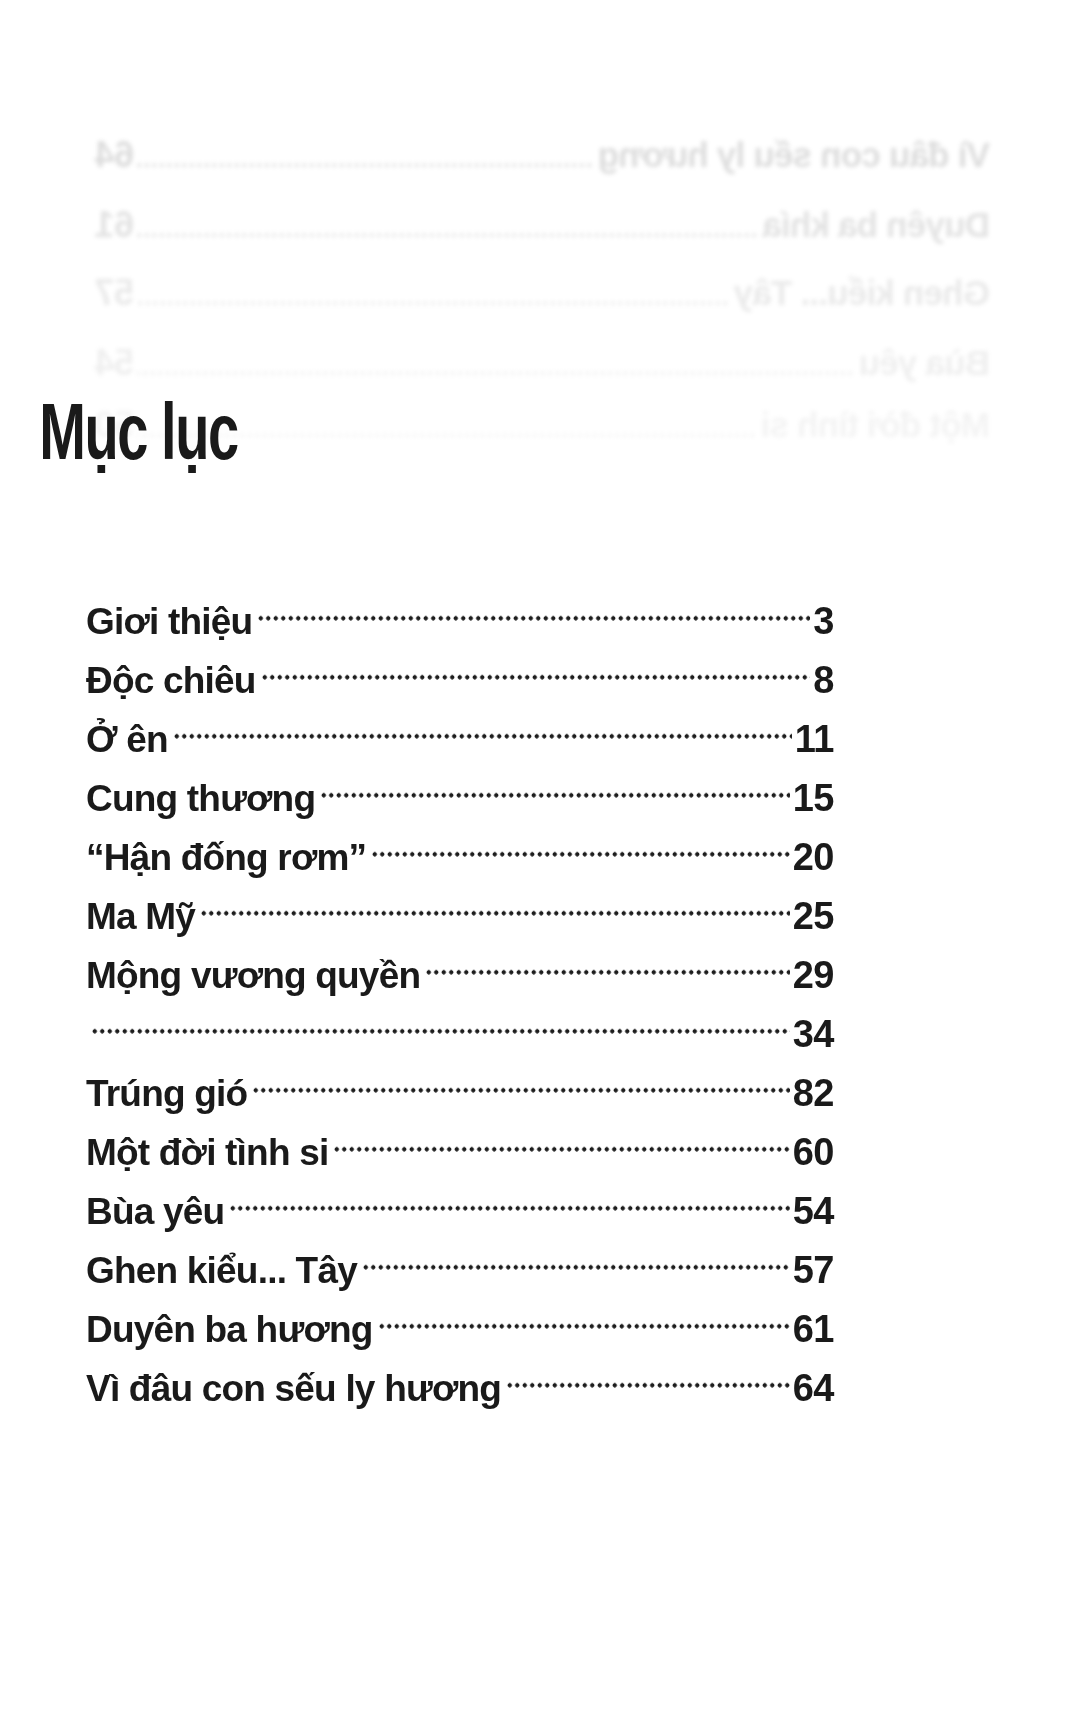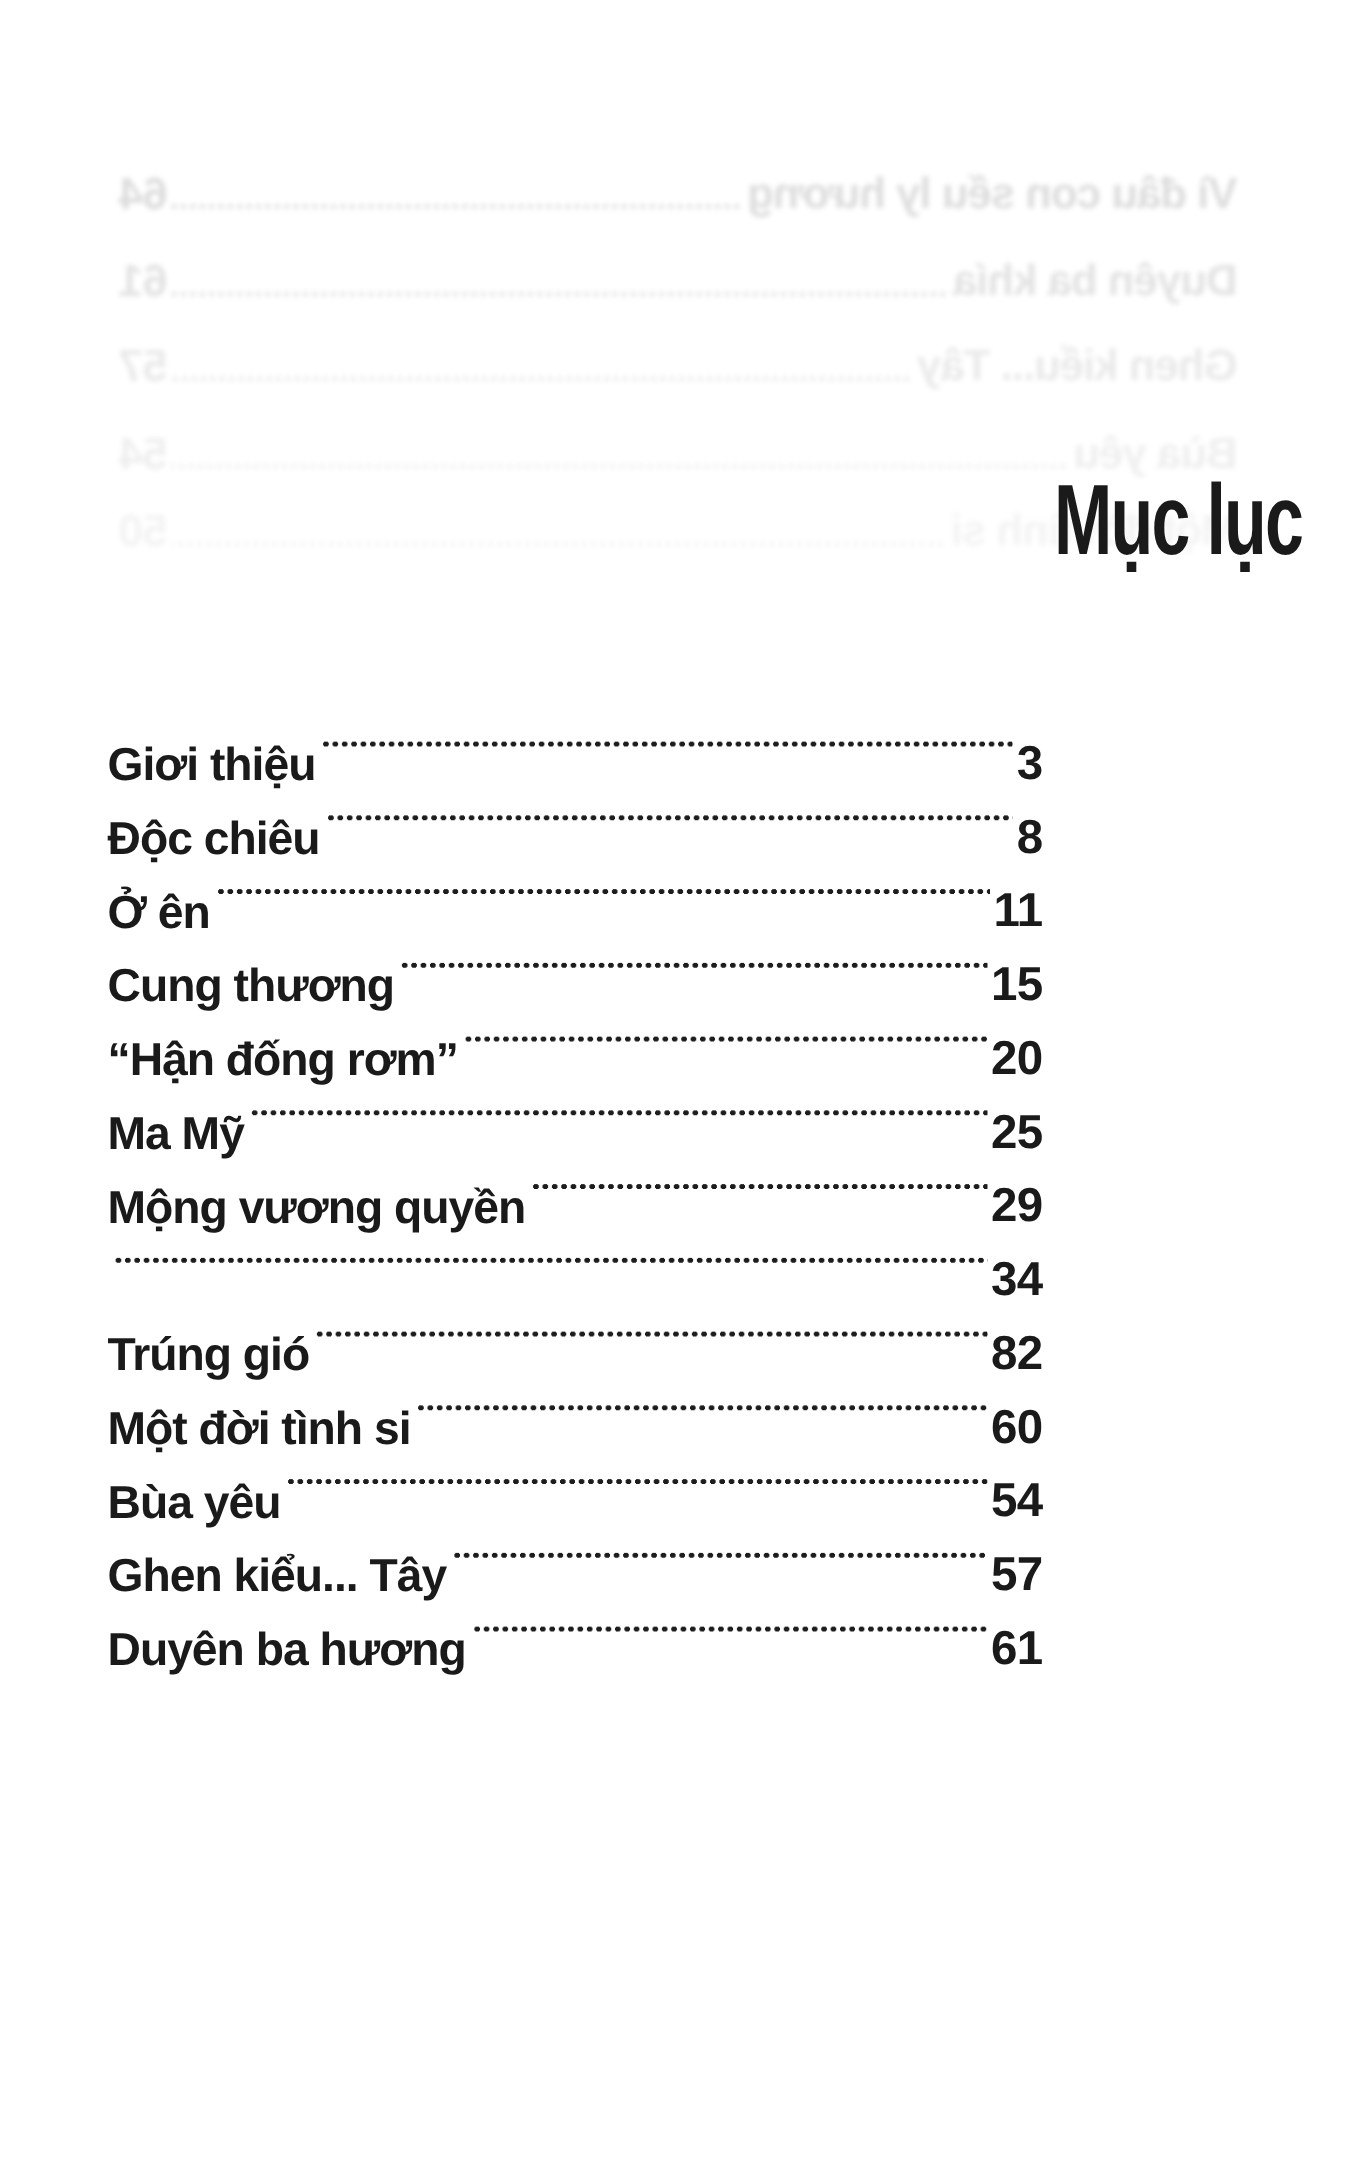--- a/index.html
+++ b/index.html
@@ -16,24 +16,24 @@
     position: relative;
     width: 1088px;
     height: 1728px;
     background: var(--bg);
     overflow: hidden;
   }
 
   
   .title-wrap {
     position: absolute;
-    top: 376px;
+    top: 392px;
     left: 0;
     width: 100%;
-    text-align: right;
+    text-align: left;
   }
   .title {
     display: inline-block;
     font-size: 80px;
     font-weight: 700;
     letter-spacing: -2px;
     line-height: 1;
     transform: scaleX(0.70);
     transform-origin: 46% center;
     color: var(--text);
@@ -41,21 +41,21 @@
 
   
   .toc {
     position: absolute;
     top: 592px;
     left: 86px;
     width: 748px;
   }
   .row {
     display: flex;
-    align-items: flex-start;
+    align-items: center;
     height: 59px;
   }
   .lbl {
     flex: 0 0 auto;
     font-size: 37px;
     font-weight: 600;
     letter-spacing: -0.8px;
     line-height: 1.08;
     white-space: nowrap;
   }
@@ -191,15 +191,20 @@
       <div class="row">
     <span class="lbl">Ghen kiểu... Tây</span>
     <span class="leader"></span>
     <span class="num">57</span>
   </div>
       <div class="row">
     <span class="lbl">Duyên ba hương</span>
     <span class="leader"></span>
     <span class="num">61</span>
   </div>
+      <div class="row">
+    <span class="lbl">Vì đâu con sếu ly hương</span>
+    <span class="leader"></span>
+    <span class="num">64</span>
+  </div>
     </div>
 
 </div>
 
 </body></html>

